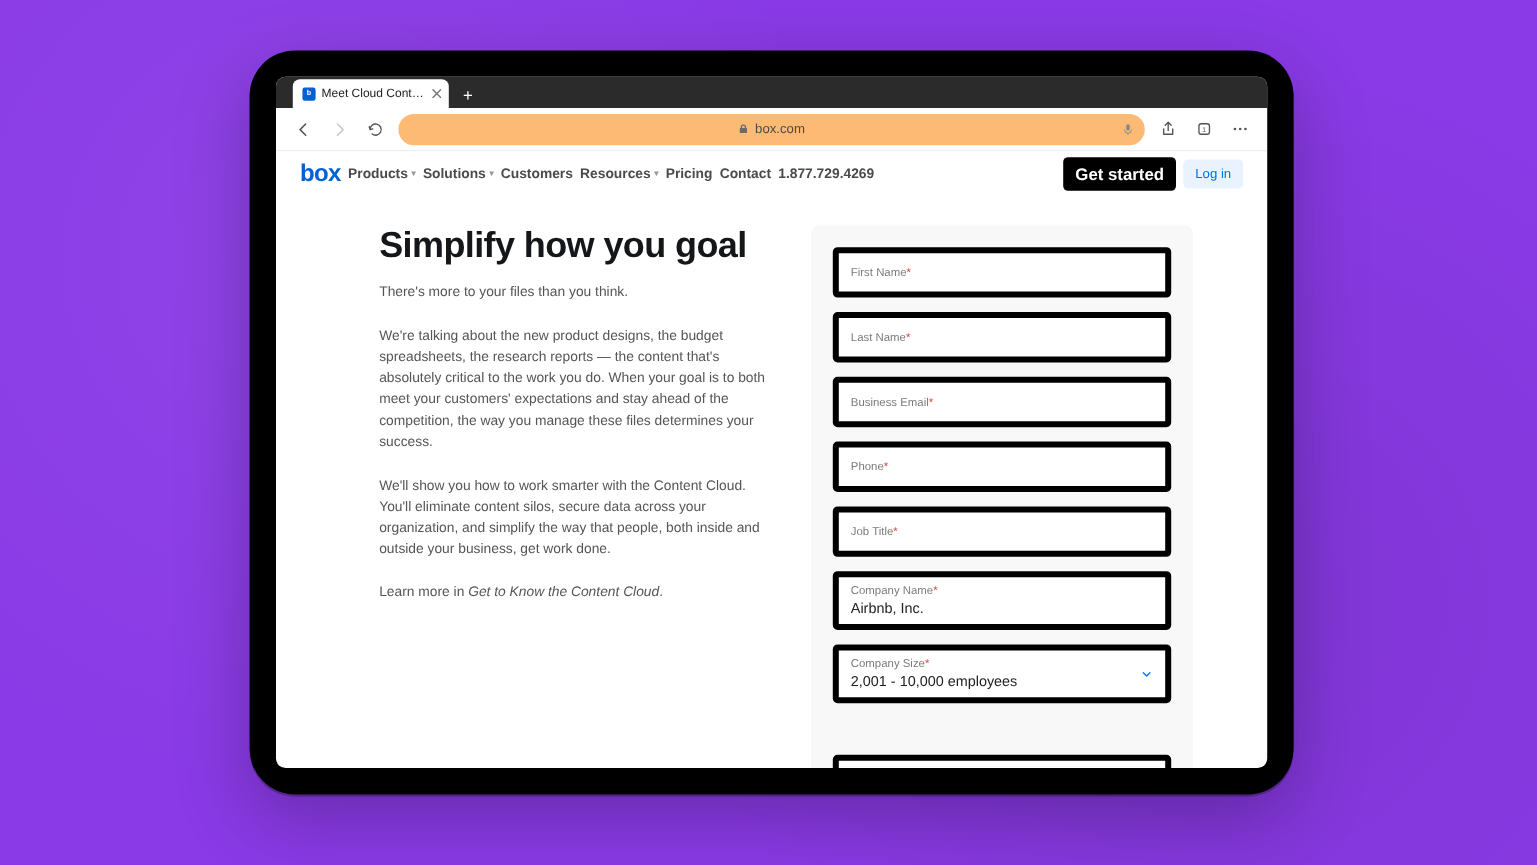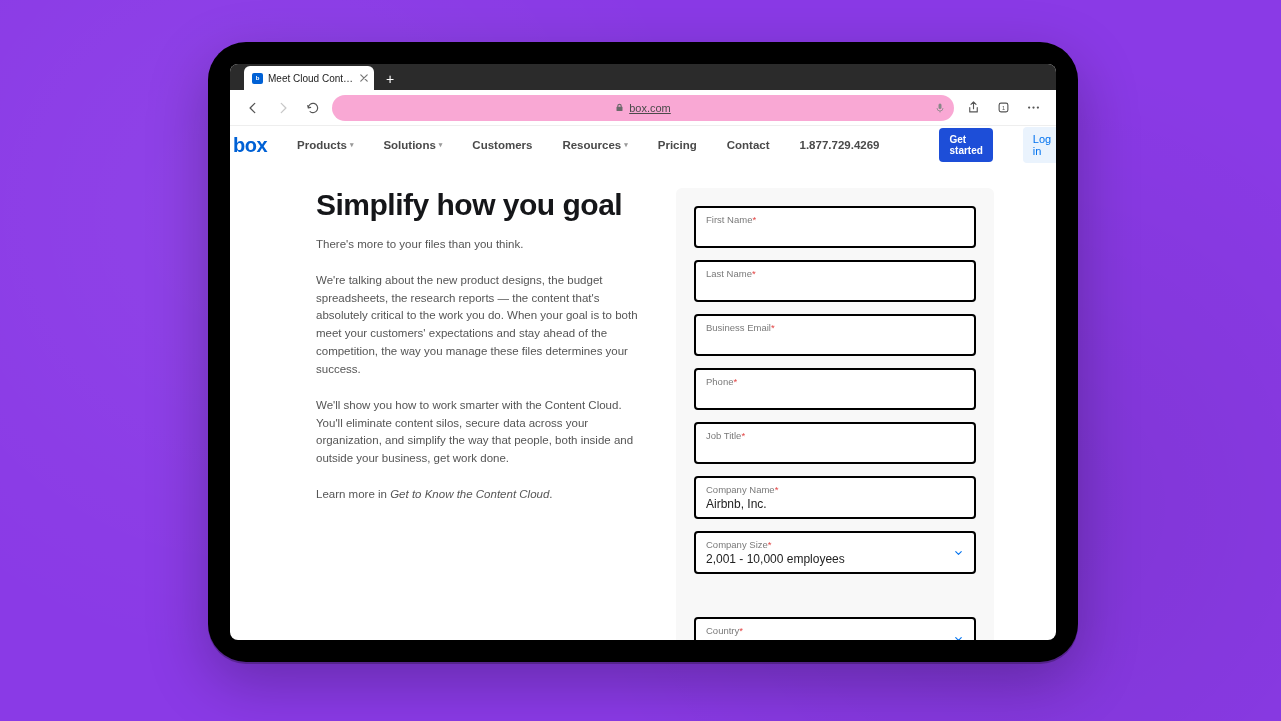--- a/index.html
+++ b/index.html
@@ -67,42 +67,42 @@
     border-bottom:1px solid #eee;
     display:flex; align-items:center; gap:8px;
     padding: 0 12px;
   }
   .navbtn {
     width:22px; height:22px; display:flex; align-items:center; justify-content:center;
     color:#555; border-radius:4px;
   }
   .navbtn.disabled { color:#c8c8c8; }
   .urlbar {
-    flex:1; height:26px; background:#f9a8d4; border-radius:14px;
+    flex:1; height:26px; background:#fdba74; border-radius:14px;
     display:flex; align-items:center; justify-content:center;
-    font-size:11px; color:#4a4a4a; position:relative; gap:5px;text-decoration:underline;
+    font-size:11px; color:#4a4a4a; position:relative; gap:5px;
   }
   .urlbar .lock { font-size:9px; color:#6a6a6a; }
   .urlbar .mic { position:absolute; right:8px; color:#888; }
   .tbicon {
     width:22px; height:22px; display:flex; align-items:center; justify-content:center;
     color:#555;
   }
   
   .siteheader {
     height: 38px; display:flex; align-items:center;
-    padding: 0 3px; gap:30px;
+    padding: 0 20px; gap:6px;
     border-bottom: 0;
   }
   .logo { color:#0061d5; font-weight:700; font-size:20px; letter-spacing:-0.5px; margin-right:auto;}
   .navitem { font-size:11.5px; color:#4a4a4a; font-weight:600; position:relative; display:flex; align-items:center; gap:3px;}
   .navitem .chev { font-size:7px; color:#999; }
   .phone { font-size:11.5px; color:#4a4a4a; font-weight:600; }
   .btn-primary {
-    background:#1d4ed8; color:#fff; font-size:10px; font-weight:600;
+    background:#000000; color:#fff; font-size:14px; font-weight:600;
     padding:6px 10px; border-radius:4px;
   }
   .btn-secondary {
     background:#eaf3fd; color:#0072ef; font-size:11px; font-weight:400;
     padding:6px 10px; border-radius:4px;
   }
   
   .page {
     flex:1; display:flex; padding: 24px 18px 0 86px; gap: 30px;
     overflow:hidden;
@@ -112,23 +112,23 @@
   .left p { font-size:11.5px; color:#555; line-height:1.55; margin-bottom:18px;}
   .left .learn { font-size:11.5px; color:#555; }
   .left .learn em { font-style:italic; }
   .formpanel {
     width: 318px; background:#f8f8f8;
     border-top-left-radius:6px; border-top-right-radius:6px;
     padding: 18px 18px 0 18px;
     margin-right:-2px;
   }
   .field {
-    background:#fff; border:2px solid #000000; border-radius:4px;
+    background:#fff; border:5px solid #000000; border-radius:4px;
     padding: 6px 10px 6px 10px; margin-bottom:12px;
-    min-height:42px; display:flex; flex-direction:column; 
+    min-height:42px; display:flex; flex-direction:column; justify-content:center;
     position:relative;
   }
   .field-label { font-size:9.5px; color:#7a7a7a; }
   .field-label .req { color:#e24545; }
   .field-value { font-size:12px; color:#222; margin-top:2px;}
   .field .chev-down {
     position:absolute; right:10px; top:50%; transform:translateY(-50%);
     color:#0072ef;
   }
   svg { display:block; }

